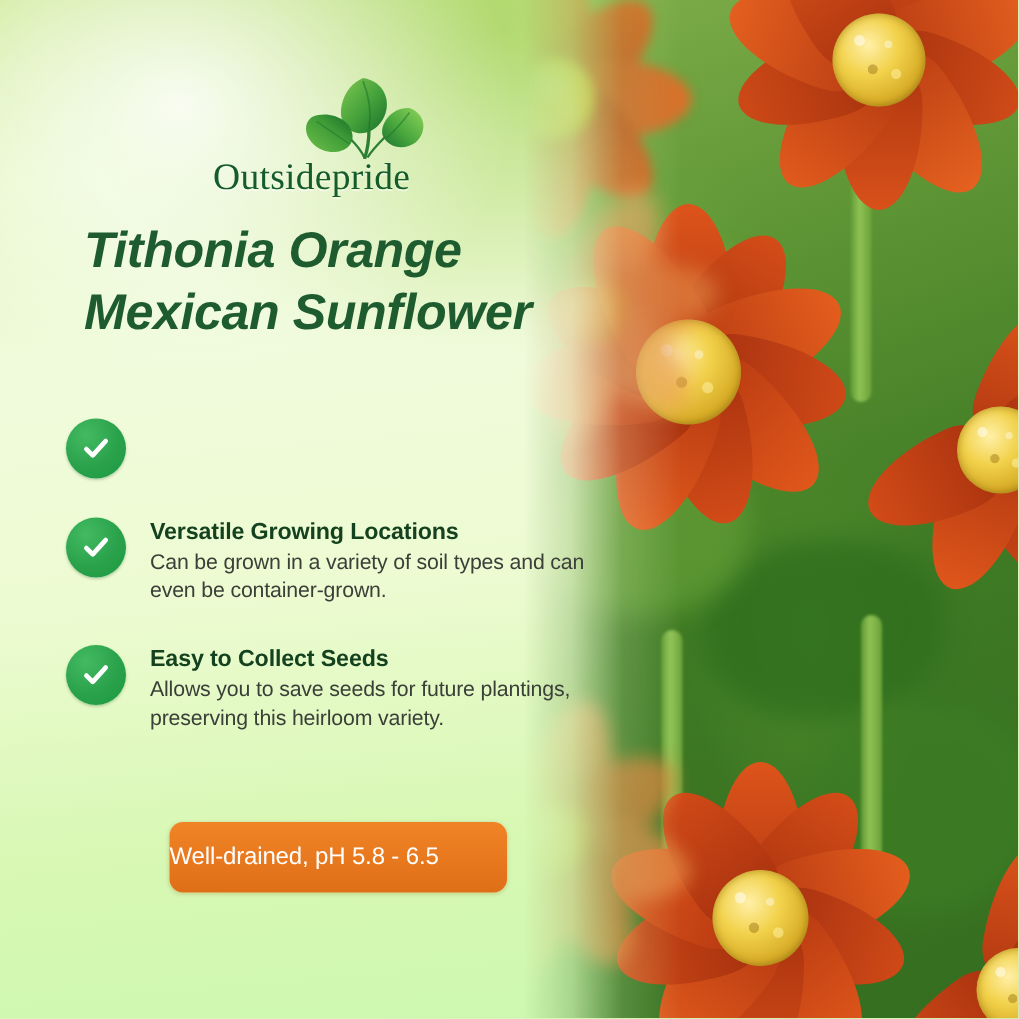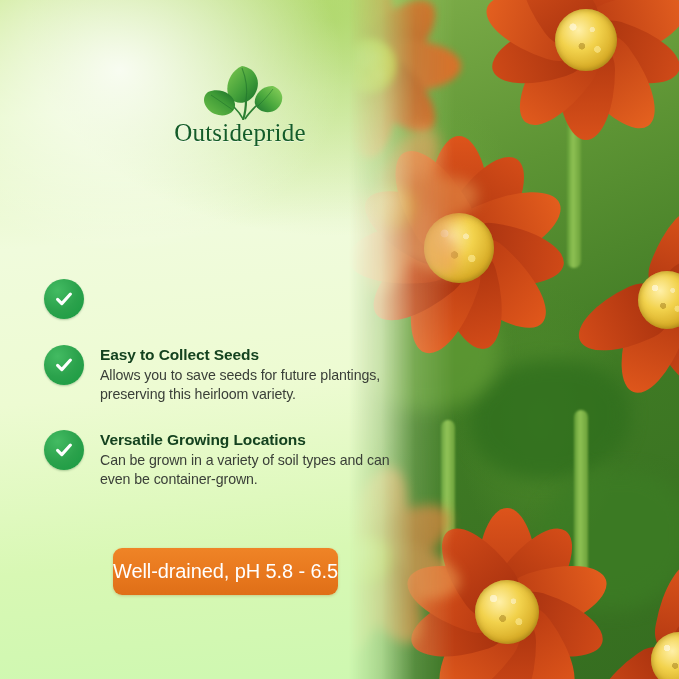--- a/index.html
+++ b/index.html
@@ -62,21 +62,21 @@
     content:""; position:absolute; inset:8%;
     border-radius:50%;
     background:
       radial-gradient(circle at 25% 25%, rgba(255,255,255,.5) 0 6%, rgba(255,255,255,0) 7%),
       radial-gradient(circle at 62% 30%, rgba(255,255,255,.4) 0 5%, rgba(255,255,255,0) 6%),
       radial-gradient(circle at 42% 62%, rgba(140,100,10,.4) 0 7%, rgba(0,0,0,0) 8%),
       radial-gradient(circle at 72% 68%, rgba(255,240,160,.55) 0 6%, rgba(0,0,0,0) 7%);
   }
 
   
-  .logo { position:absolute; left:142px; top:60px; width:196px; height:96px; text-align:center; }
+  .logo { position:absolute; left:142px; top:46px; width:196px; height:96px; }
   .logo-mark { position:relative; width:100%; height:60px; }
   .logo-word {
     font-family:"Liberation Serif", serif;
     font-size:25px; letter-spacing:.2px;
     color:#145c29;
     line-height:1;
     text-shadow:0 1px 0 rgba(255,255,255,.5);
   }
 
   
@@ -106,22 +106,22 @@
     font-size:14.2px; color:#3a3f38; line-height:1.33;
     letter-spacing:-.1px;
   }
 
   
   .badge {
     position:absolute; left:113px; top:548px;
     width:225px; height:47px;
     border-radius:9px;
     background:linear-gradient(180deg,#ef8426 0%,#e8781e 55%,#df6f17 100%);
-    color:#fff; font-size:20px;
-    display:flex; align-items:center; justify-content:flex-end;
+    color:#fff; font-size:16px;
+    display:flex; align-items:center; justify-content:flex-start;
     box-shadow:0 1px 3px rgba(150,80,10,.25);
     letter-spacing:-.1px;
   }
 </style>
 </head>
 <body>
 
 <div class="canvas">
 
   <div class="photo">
@@ -261,54 +261,58 @@
         <path d="M69 35 C78 41 85 46 91 50" stroke="#1c6e2a" stroke-width="1" fill="none" opacity=".5"></path>
 
         <path d="M104 40 C104 48 103 54 101 60" stroke="#2d7f33" stroke-width="2.2" fill="none"></path>
         <path d="M115 45 C110 50 106 54 103 59" stroke="#2d7f33" stroke-width="1.6" fill="none"></path>
         <path d="M92 47 C96 51 99 55 101 59" stroke="#2d7f33" stroke-width="1.6" fill="none"></path>
       </svg>
     </div>
     <div class="logo-word">Outsidepride</div>
   </div>
 
+  <h1 class="title">
+    <span>Tithonia Orange</span><br>
+    <span>Mexican Sunflower</span>
+  </h1>
 
   <div class="features">
 
     <div class="feature">
       <div class="tick">
         <svg width="22" height="22" viewBox="0 0 24 24" aria-hidden="true">
           <path d="M5 12.4 L9.6 17 L19 6.6" fill="none" stroke="#ffffff" stroke-width="3.4" stroke-linecap="round" stroke-linejoin="round"></path>
         </svg>
       </div>
       <div class="ftext">
       </div>
     </div>
 
     <div class="feature">
       <div class="tick">
         <svg width="22" height="22" viewBox="0 0 24 24" aria-hidden="true">
           <path d="M5 12.4 L9.6 17 L19 6.6" fill="none" stroke="#ffffff" stroke-width="3.4" stroke-linecap="round" stroke-linejoin="round"></path>
         </svg>
       </div>
       <div class="ftext">
-        <div class="fhead">Easy to Collect Seeds</div>
-        <div class="fbody" style="max-width:326px;">Allows you to save seeds for future plantings, preserving this heirloom variety.</div>
+        <div class="fhead">Versatile Growing Locations</div>
+        <div class="fbody" style="max-width:318px;">Can be grown in a variety of soil types and can even be container-grown.</div>
       </div>
     </div>
 
     <div class="feature">
       <div class="tick">
         <svg width="22" height="22" viewBox="0 0 24 24" aria-hidden="true">
           <path d="M5 12.4 L9.6 17 L19 6.6" fill="none" stroke="#ffffff" stroke-width="3.4" stroke-linecap="round" stroke-linejoin="round"></path>
         </svg>
       </div>
       <div class="ftext">
-        <div class="fhead">Versatile Growing Locations</div>
-        <div class="fbody" style="max-width:318px;">Can be grown in a variety of soil types and can even be container-grown.</div>
+        <div class="fhead">Easy to Collect Seeds</div>
+        <div class="fbody" style="max-width:326px;">Allows you to save seeds for future plantings, preserving this heirloom variety.</div>
       </div>
     </div>
 
   </div>
 
   <div class="badge">
     <span>Well-drained, pH 5.8 - 6.5</span>
   </div>
 
 </div>

